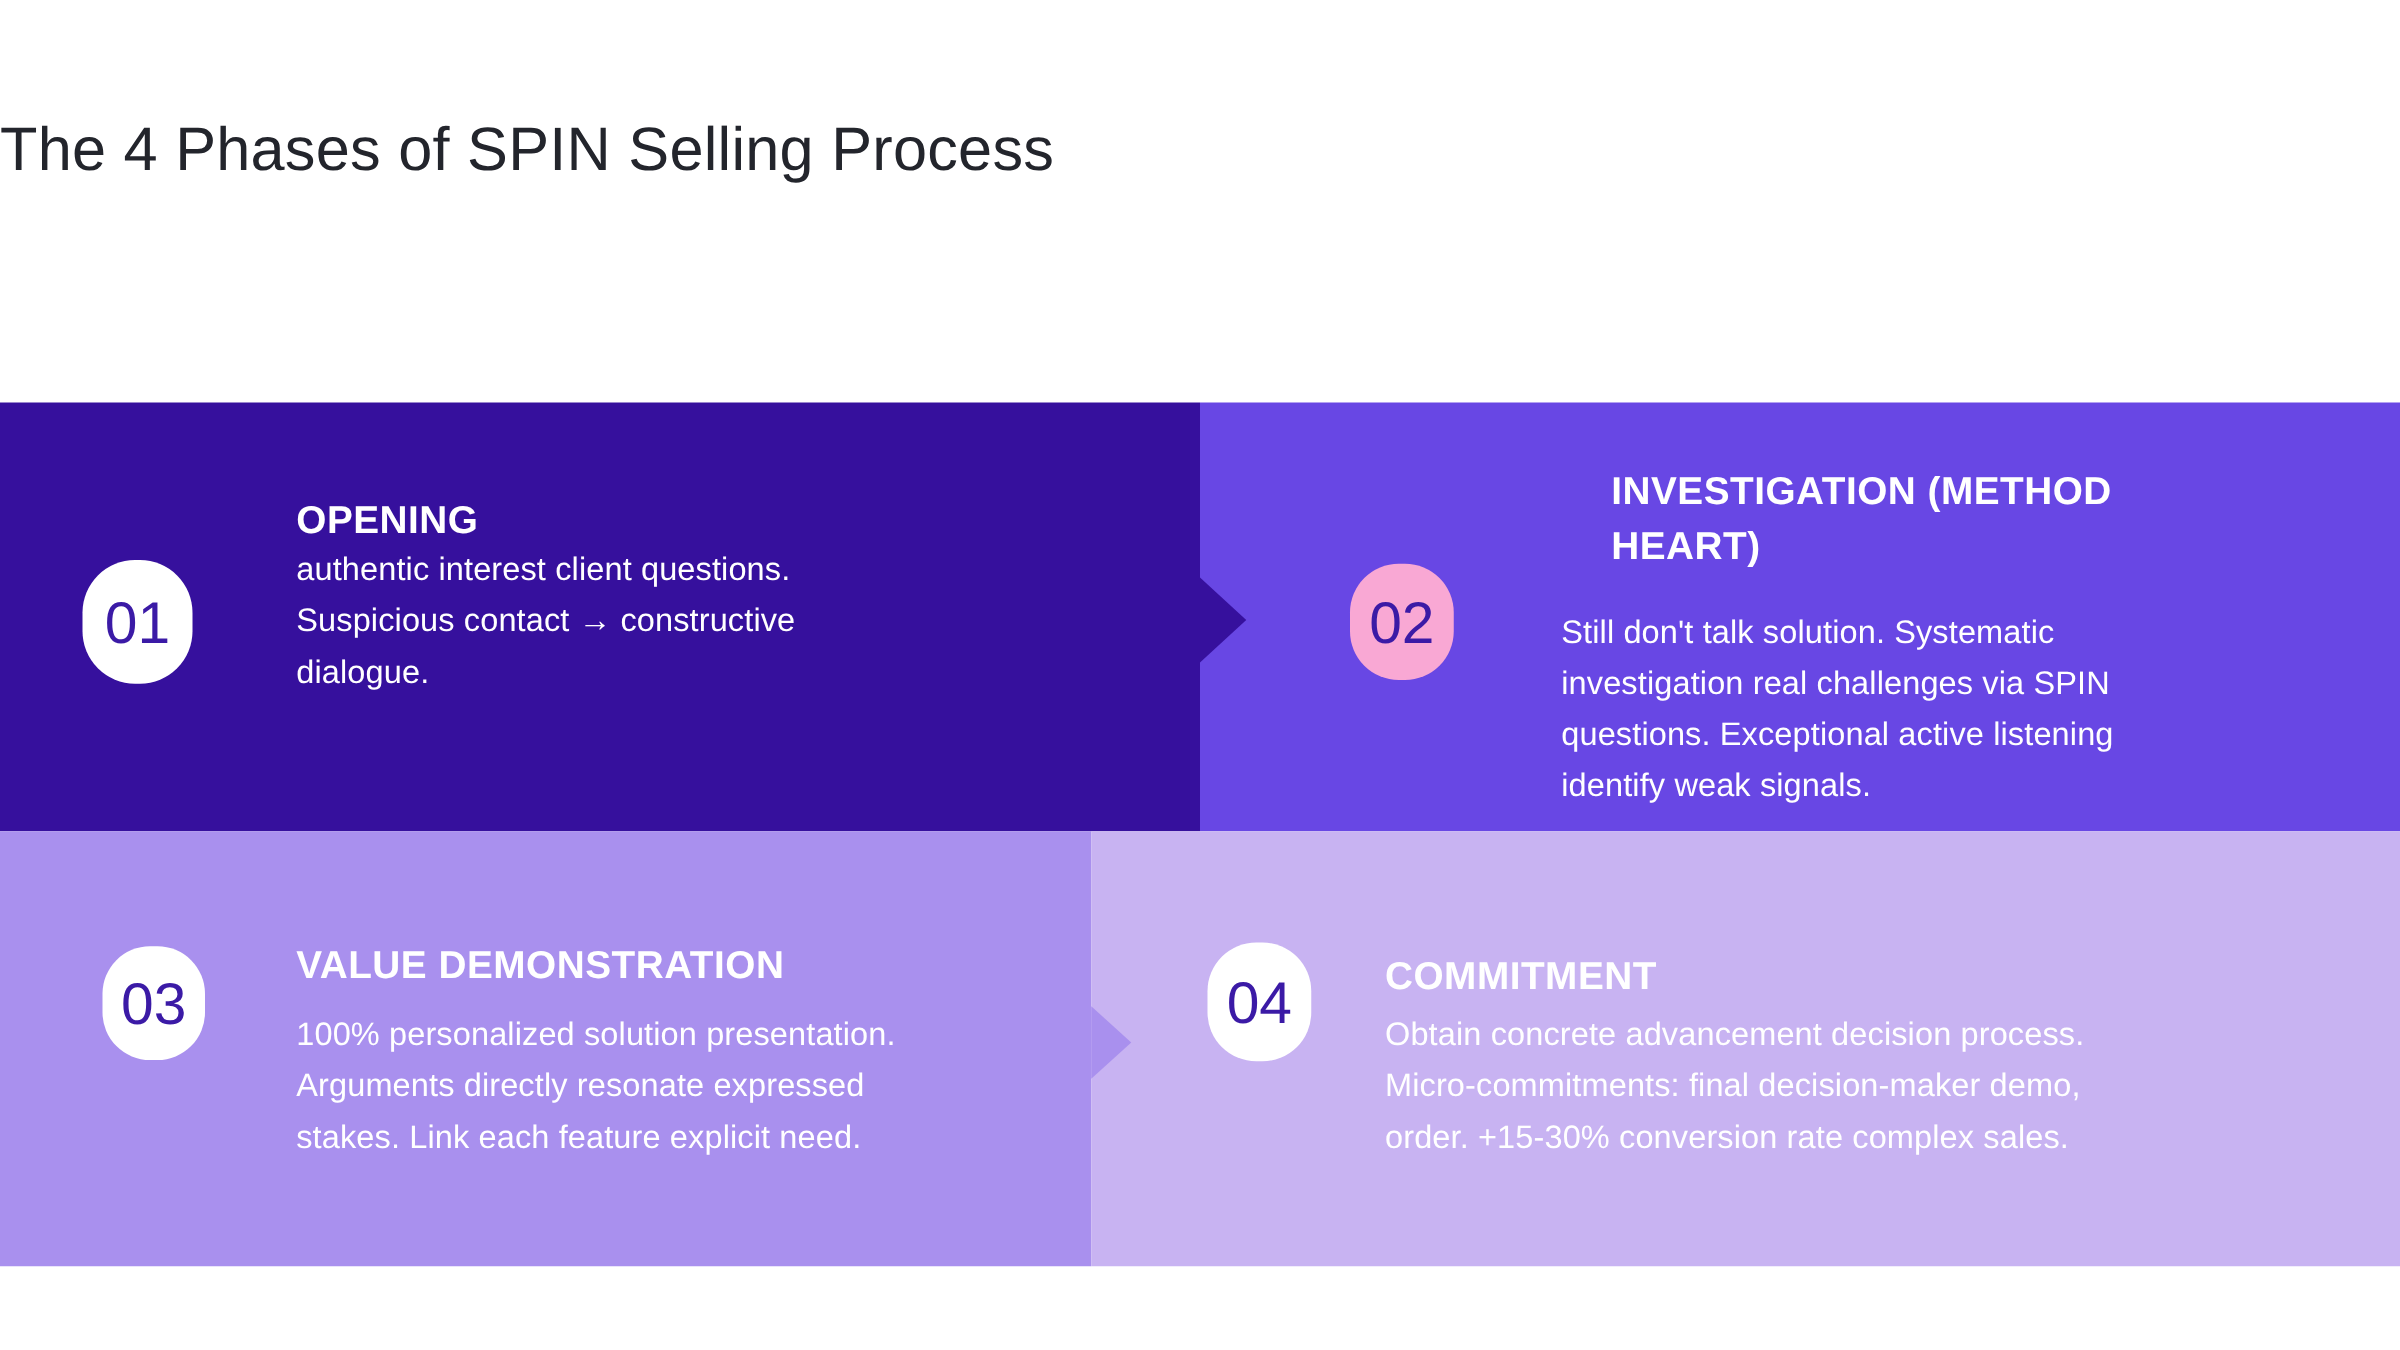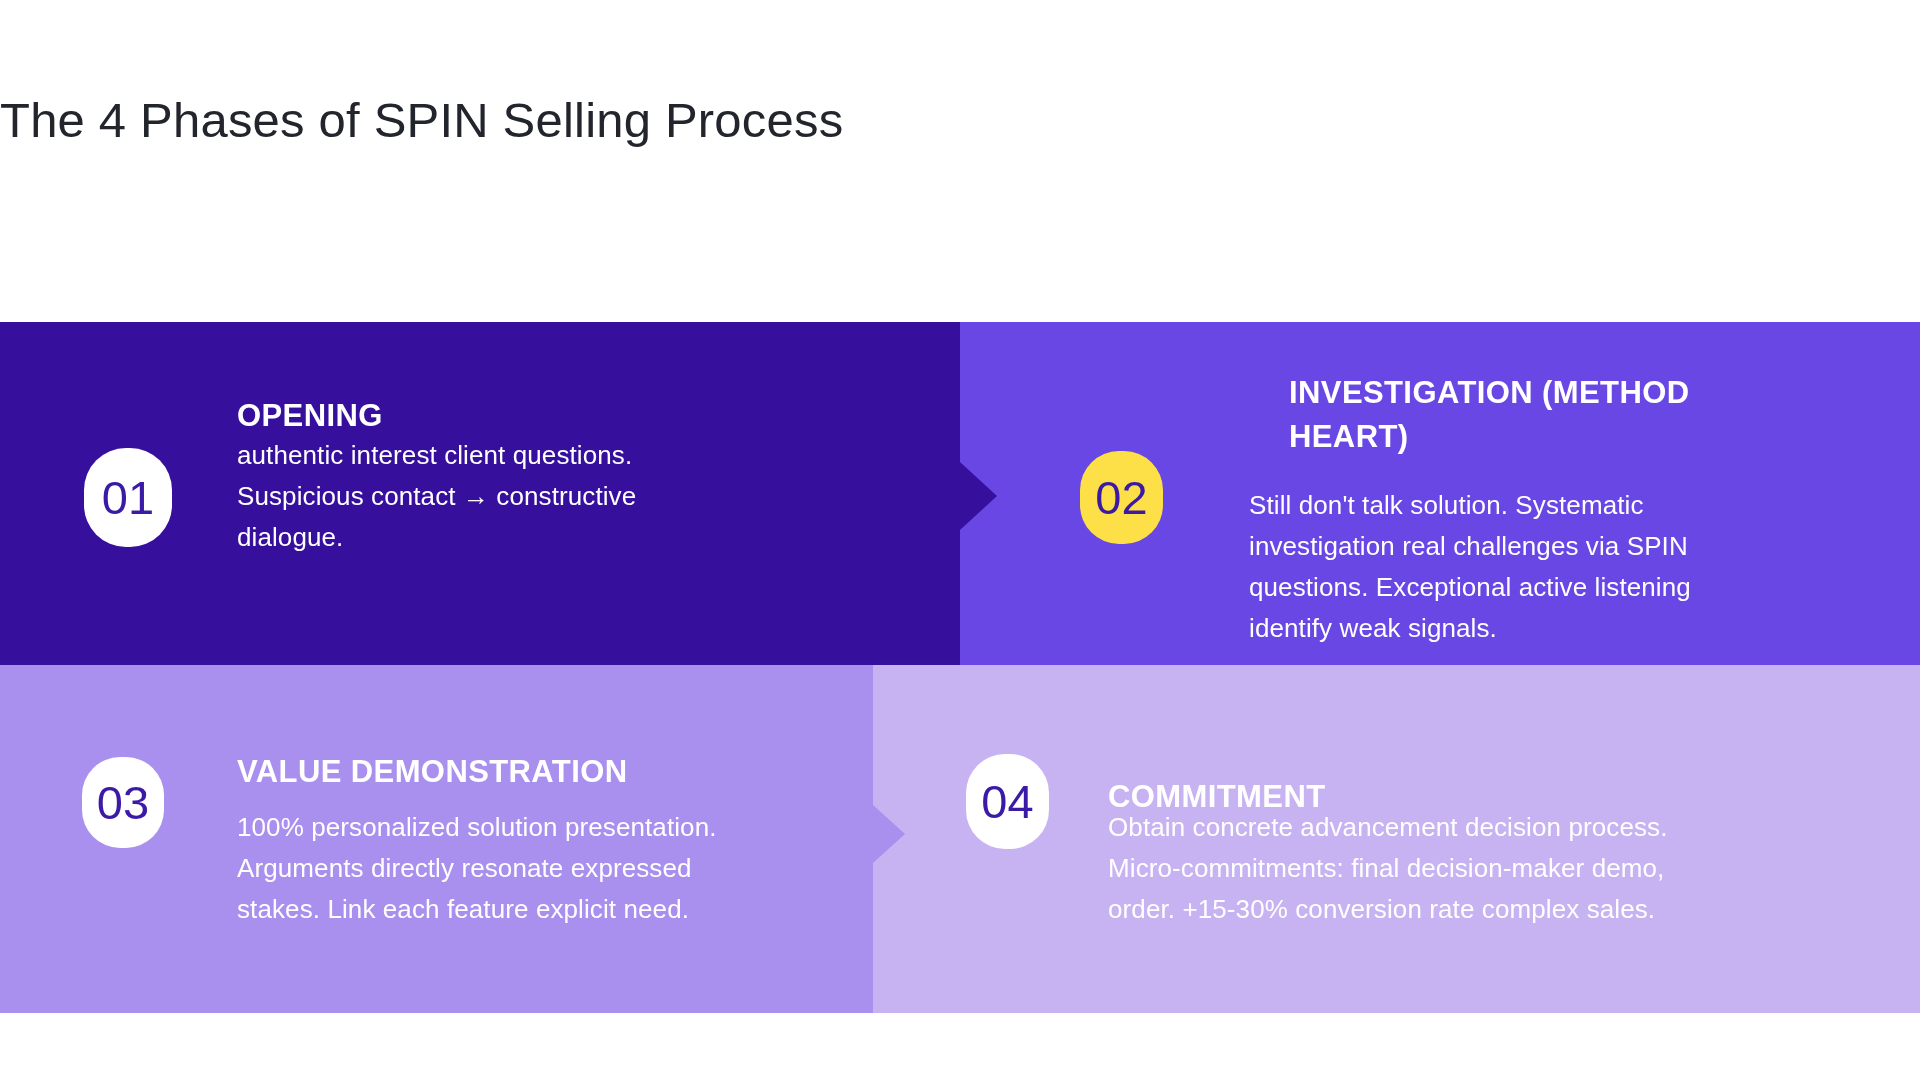--- a/index.html
+++ b/index.html
@@ -53,37 +53,37 @@
   .badge {
     position: absolute;
     background: #ffffff;
     color: #3b1aa6;
     display: flex;
     align-items: center;
     justify-content: center;
     font-size: 47px;
     font-weight: 400;
   }
-  .badge-1 { left: 84px;   top: 448px; width: 88px; height: 99px; border-radius: 42px; justify-content: center; }
+  .badge-1 { left: 66px;   top: 448px; width: 88px; height: 99px; border-radius: 42px; justify-content: center; }
   .badge-2 { left: 1080px; top: 451px; width: 83px; height: 93px; border-radius: 39px; }
   .badge-3 { left: 82px;   top: 757px; width: 82px; height: 91px; border-radius: 38px; }
   .badge-4 { left: 966px;  top: 754px; width: 83px; height: 95px; border-radius: 39px; }
 
   .phase-heading {
     position: absolute;
     font-weight: 700;
     font-size: 31px;
     line-height: 44px;
     letter-spacing: 0.4px;
     color: #ffffff;
   }
   .heading-1 { left: 237px;  top: 394px; }
   .heading-2 { left: 1249px; top: 371px; margin-left: 40px; }
   .heading-3 { left: 237px;  top: 750px; }
-  .heading-4 { left: 1108px; top: 775px; }
+  .heading-4 { left: 1108px; top: 759px; }
 
   .phase-body {
     position: absolute;
     font-size: 26px;
     line-height: 41px;
     font-weight: 400;
     letter-spacing: 0.1px;
     color: #ffffff;
   }
   .body-1 { left: 237px;  top: 435px; }
@@ -105,21 +105,21 @@
   <div class="panel panel-3" style="background-color: rgb(169, 144, 238); color: rgb(255, 255, 255);"></div>
 
   <div class="panel panel-4" style="background-color: rgb(200, 179, 242); color: rgb(255, 255, 255);"></div>
 
   <div class="chevron chevron-a" style="border-left-color: rgb(54, 16, 157);"></div>
   <div class="chevron chevron-b" style="border-left-color: rgb(169, 144, 238);"></div>
 
   <div class="badge badge-1" style="background-color: rgb(255, 255, 255); color: rgb(59, 26, 166);">
     <span>01</span>
   </div>
-  <div class="badge badge-2" style="background-color: #fde047; color: rgb(59, 26, 166);">
+  <div class="badge badge-2" style="background-color: #f9a8d4; color: rgb(59, 26, 166);">
     <span>02</span>
   </div>
   <div class="badge badge-3" style="background-color: rgb(255, 255, 255); color: rgb(59, 26, 166);">
     <span>03</span>
   </div>
   <div class="badge badge-4" style="background-color: rgb(255, 255, 255); color: rgb(59, 26, 166);">
     <span>04</span>
   </div>
 
   <div class="phase-heading heading-1">

